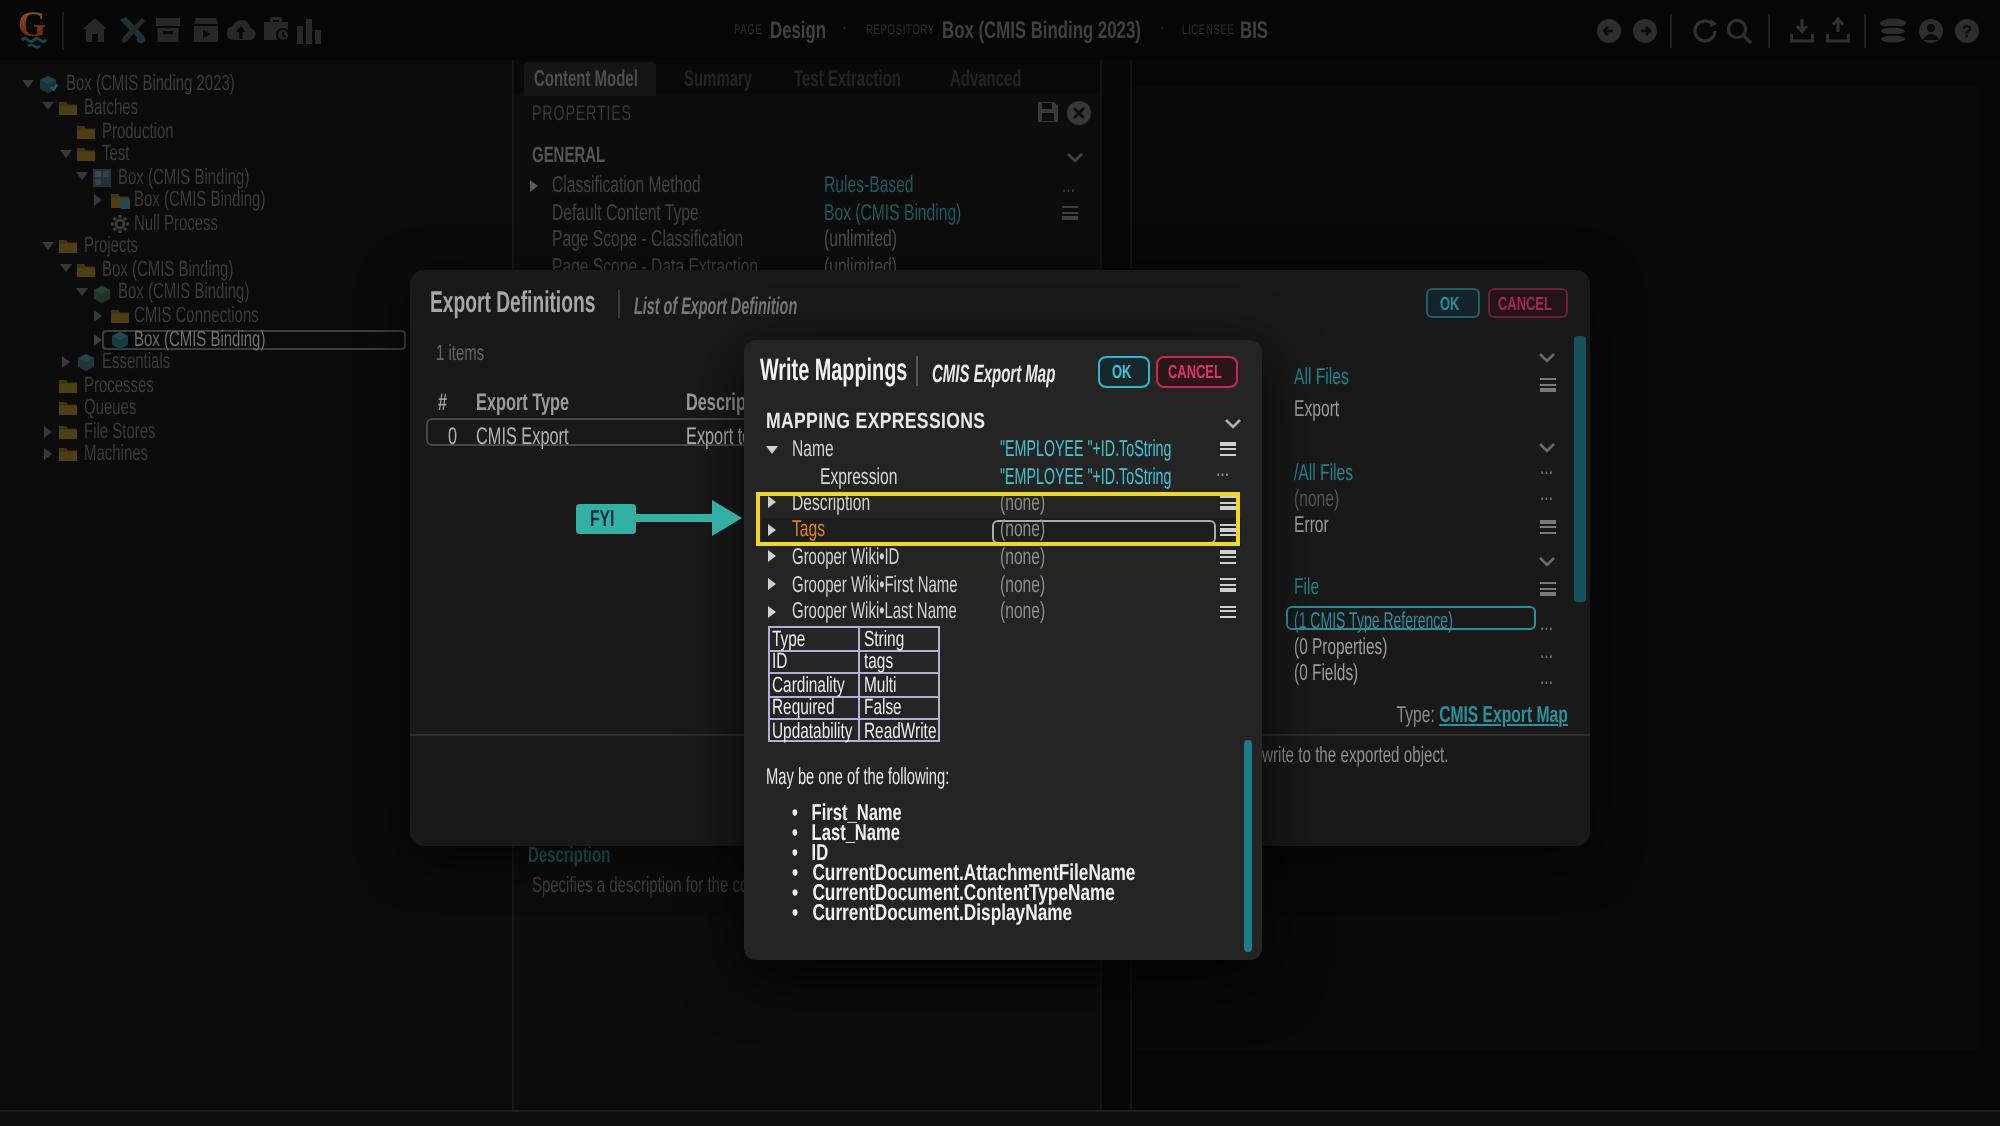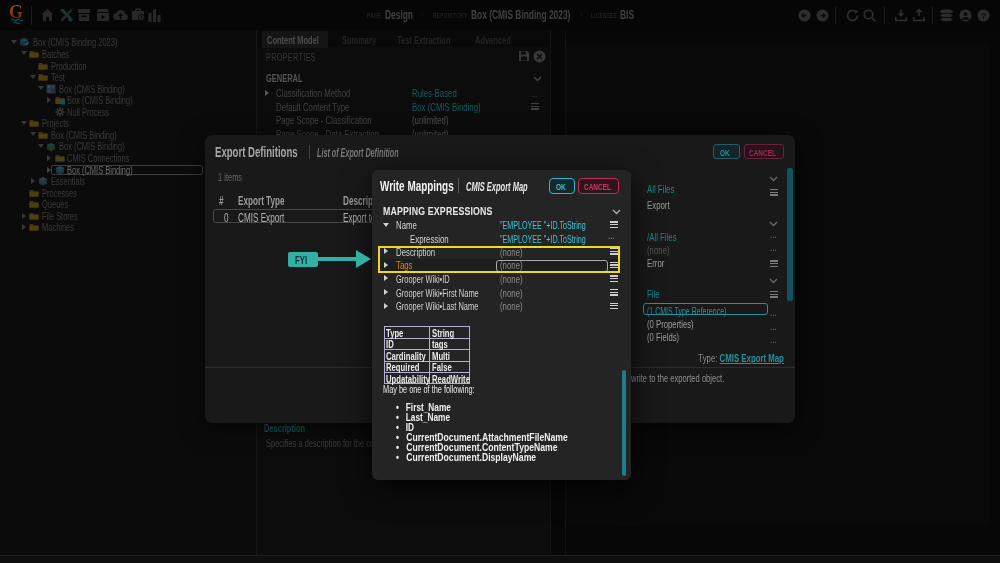--- a/index.html
+++ b/index.html
@@ -353,21 +353,21 @@
   <div class="t" style="left:24.5px;top:117.6px;font-size:11.5px;color:#d2d2d2;transform:scaleX(.65);">Grooper Wiki•First Name</div>
   <div class="t" style="left:128.5px;top:117.6px;font-size:11.5px;color:#8d8d8d;">(none)</div>
   <div class="ham" style="left:238.5px;top:119.1px;background:#d0d0d0;"></div>
   <div class="tri-r" style="left:12px;top:132.6px;border-top-width:3px;border-bottom-width:3px;border-left-width:4px;border-left-color:#cfcfcf;"></div>
   <div class="t" style="left:24.5px;top:131.1px;font-size:11.5px;color:#d2d2d2;transform:scaleX(.65);">Grooper Wiki•Last Name</div>
   <div class="t" style="left:128.5px;top:131.1px;font-size:11.5px;color:#8d8d8d;">(none)</div>
   <div class="ham" style="left:238.5px;top:132.6px;background:#d0d0d0;"></div>
 
   <div class="ab" style="left:6px;top:75.5px;width:242px;height:27.5px;border:2px solid #eed920;"></div>
 
-  <div class="ab" style="left:12px;top:156px;width:99px;height:58px;font-weight:bold;">
+  <div class="ab" style="left:12px;top:143px;width:99px;height:58px;">
     <div class="ab" style="left:0;top:0;width:86.5px;height:58px;border:1px solid #b6aed6;"></div>
     <div class="ab" style="left:45.5px;top:0;width:1px;height:58px;background:#b6aed6;"></div>
     <div class="ab" style="left:0;top:11.5px;width:86.5px;height:1px;background:#b6aed6;"></div>
     <div class="ab" style="left:0;top:23px;width:86.5px;height:1px;background:#b6aed6;"></div>
     <div class="ab" style="left:0;top:34.5px;width:86.5px;height:1px;background:#b6aed6;"></div>
     <div class="ab" style="left:0;top:46px;width:86.5px;height:1px;background:#b6aed6;"></div>
     <div class="t" style="left:2.5px;top:1.5px;font-size:11px;color:#ececec;transform:scaleX(.7);">Type</div>
     <div class="t" style="left:48px;top:1.5px;font-size:11px;color:#ececec;transform:scaleX(.7);">String</div>
     <div class="t" style="left:2.5px;top:13px;font-size:11px;color:#ececec;transform:scaleX(.7);">ID</div>
     <div class="t" style="left:48px;top:13px;font-size:11px;color:#ececec;transform:scaleX(.7);">tags</div>

